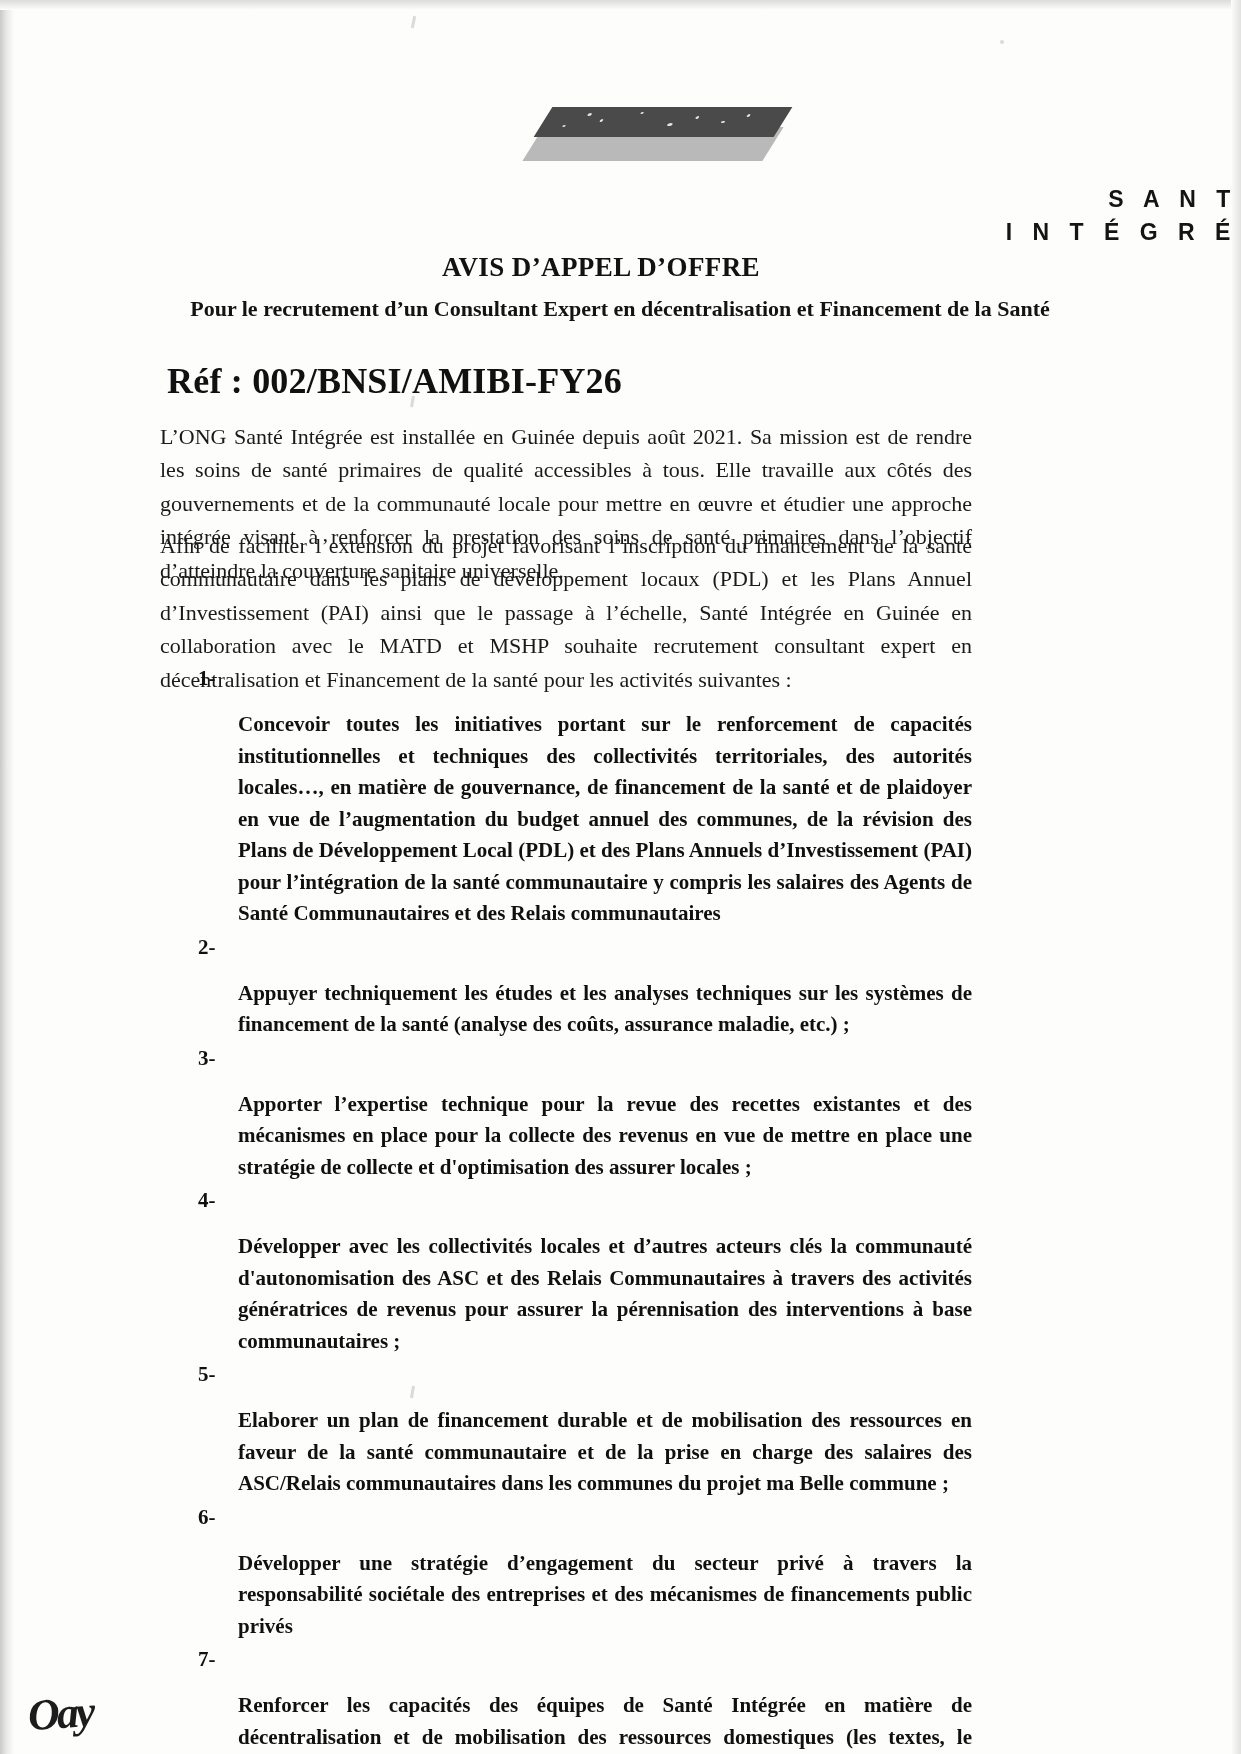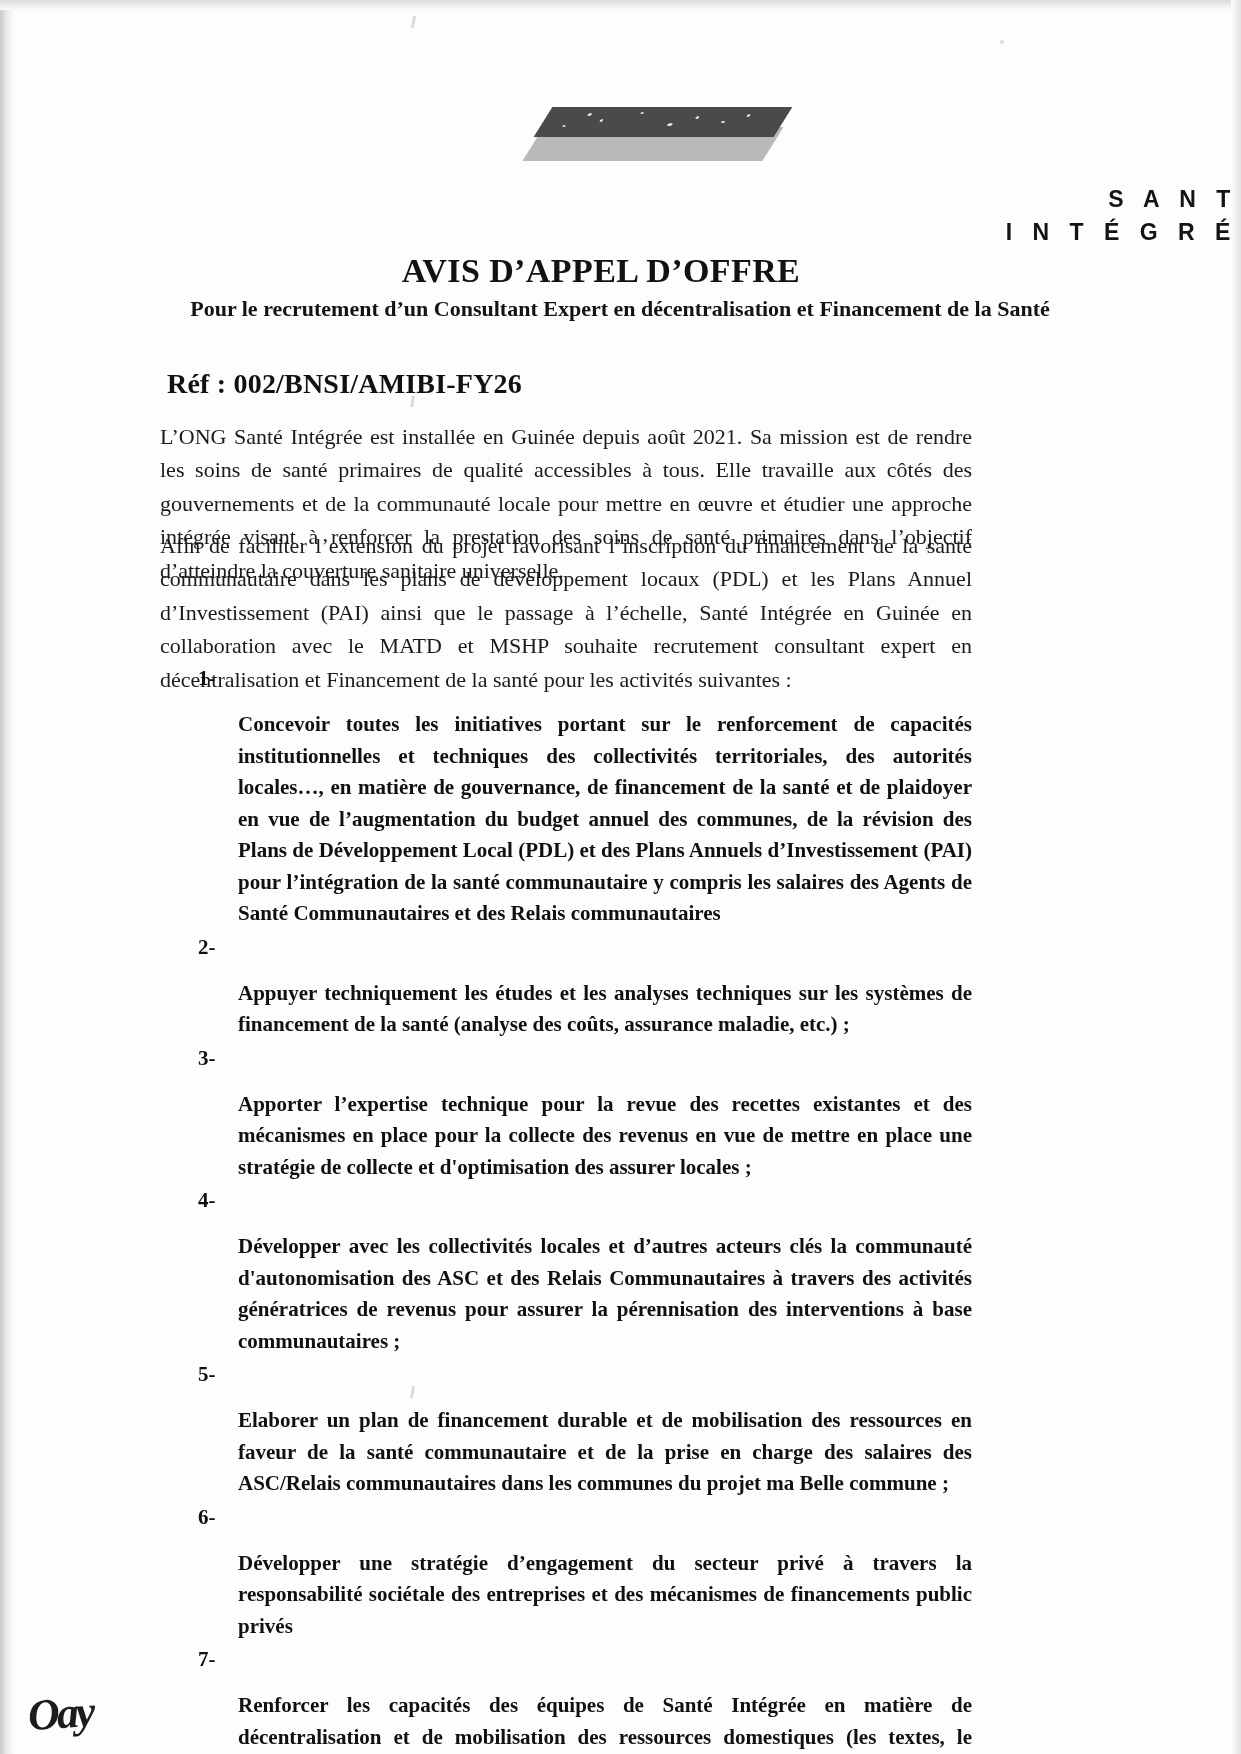--- a/index.html
+++ b/index.html
@@ -84,39 +84,39 @@
     color: #141414;
     line-height: 1.42;
   }
 
   
   .doc-title {
     position: absolute;
     left: 0; top: 252px;
     width: 1202px;
     text-align: center;
-    font-size: 34px;
+    font-size: 27px;
     font-weight: bold;
     color: #121212;
     letter-spacing: .4px;
   }
   .doc-subtitle {
     position: absolute;
     left: 170px; top: 293px;
     width: 900px;
     text-align: center;
     font-size: 22px;
     font-weight: bold;
     color: #131313;
     line-height: 1.45;
   }
   .doc-ref {
     position: absolute;
-    left: 167px; top: 368px;
-    font-size: 28px;
+    left: 167px; top: 360px;
+    font-size: 36px;
     font-weight: bold;
     color: #111111;
     letter-spacing: .2px;
   }
 
   
   .body-block {
     position: absolute;
     left: 160px;
     width: 812px;

